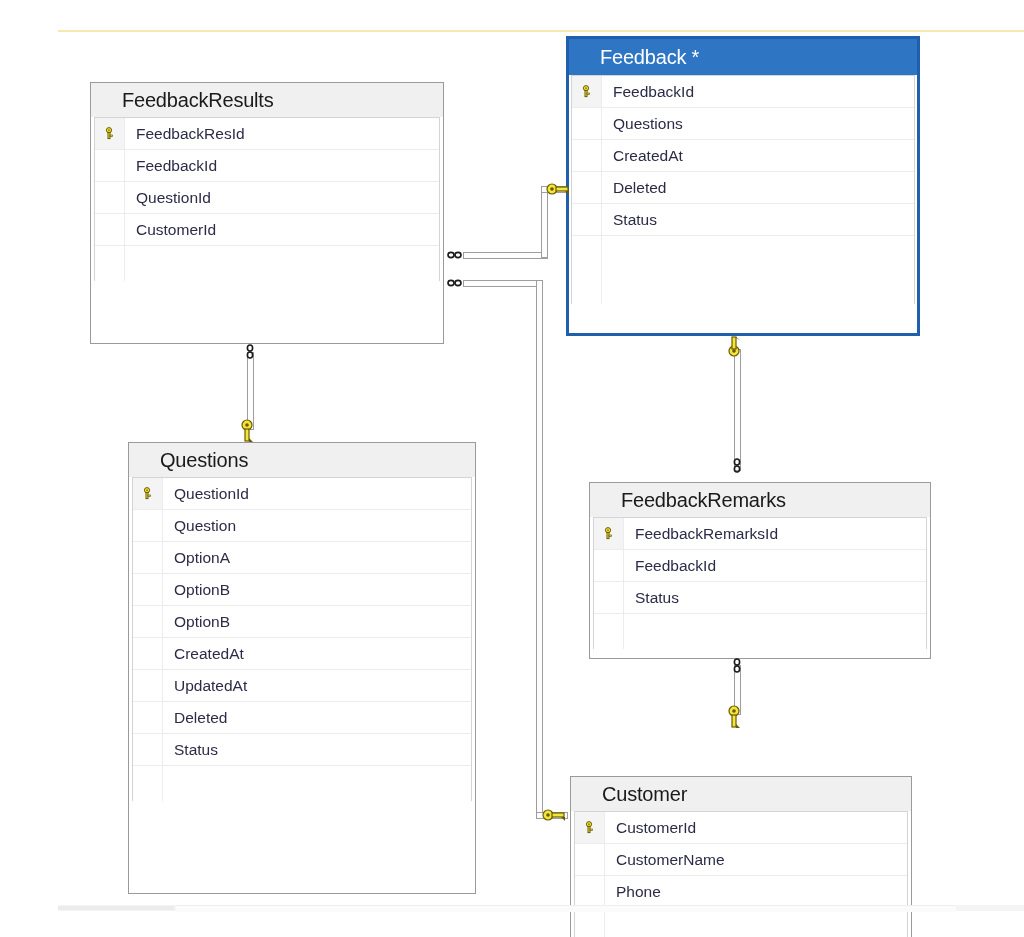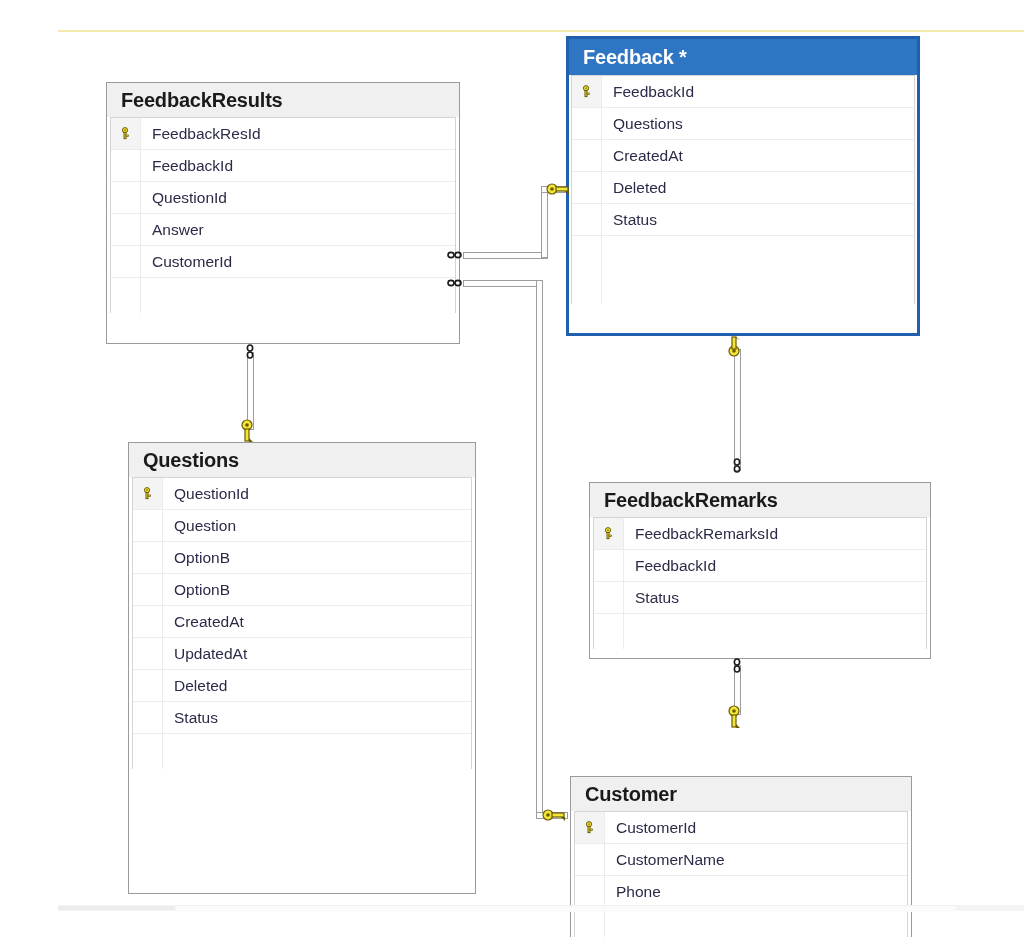--- a/index.html
+++ b/index.html
@@ -60,25 +60,25 @@
     position: absolute;
     box-sizing: border-box;
     background: #ffffff;
     border: 1px solid #9a9a9a;
     box-shadow: 0 0 0 1px #ffffff inset;
   }
   .tbl .title {
     box-sizing: border-box;
     height: 34px;
     line-height: 30px;
-    padding: 2px 0 0 14px;
+    padding: 2px 0 0 31px;
     background: #f0f0f0;
     color: #1a1a1a;
     font-size: 20px;
-    font-weight: bold;
+    font-weight: normal;
     letter-spacing: -0.2px;
     white-space: nowrap;
     overflow: hidden;
   }
   .tbl .grid {
     box-sizing: border-box;
     margin: 0 3px 3px 3px;
     border: 1px solid #d4d4d4;
     border-bottom: none;
     background: #ffffff;
@@ -157,21 +157,21 @@
   <div class="seg h" style="left:463px; top:280px; width:80px;"></div>
   <div class="seg v" style="left:536px; top:280px; height:537px;"></div>
   <div class="seg h" style="left:536px; top:812px; width:32px;"></div>
 
   <div class="seg v" style="left:247px; top:352px; height:78px;"></div>
 
   <div class="seg v" style="left:734px; top:349px; height:122px;"></div>
 
   <div class="seg v" style="left:734px; top:665px; height:50px;"></div>
 
-  <div class="tbl" style="left:106px; top:82px; width:354px; height:262px;">
+  <div class="tbl" style="left:90px; top:82px; width:354px; height:262px;">
     <div class="title">FeedbackResults</div>
     <div class="grid">
       <div class="row pk">
         <div class="gut">
           <svg width="13" height="13" viewBox="0 0 13 13">
               <g stroke="#6b5b00" stroke-width="1" fill="#f2e53c">
                 <circle cx="6" cy="3.2" r="2.6"></circle>
                 <rect x="5" y="5.4" width="2" height="6.2"></rect>
               </g>
               <rect x="7" y="8" width="2.6" height="1.4" fill="#f2e53c" stroke="#6b5b00" stroke-width="0.7"></rect>
@@ -180,24 +180,20 @@
         </div>
         <div class="colname">FeedbackResId</div>
       </div>
       <div class="row">
         <div class="gut"></div>
         <div class="colname">FeedbackId</div>
       </div>
       <div class="row">
         <div class="gut"></div>
         <div class="colname">QuestionId</div>
-      </div>
-      <div class="row">
-        <div class="gut"></div>
-        <div class="colname">Answer</div>
       </div>
       <div class="row">
         <div class="gut"></div>
         <div class="colname">CustomerId</div>
       </div>
       <div class="row filler">
         <div class="gut"></div>
         <div class="colname"></div>
       </div>
     </div>
@@ -257,20 +253,24 @@
             </svg>
         </div>
         <div class="colname">QuestionId</div>
       </div>
       <div class="row">
         <div class="gut"></div>
         <div class="colname">Question</div>
       </div>
       <div class="row">
         <div class="gut"></div>
+        <div class="colname">OptionA</div>
+      </div>
+      <div class="row">
+        <div class="gut"></div>
         <div class="colname">OptionB</div>
       </div>
       <div class="row">
         <div class="gut"></div>
         <div class="colname">OptionB</div>
       </div>
       <div class="row">
         <div class="gut"></div>
         <div class="colname">CreatedAt</div>
       </div>

